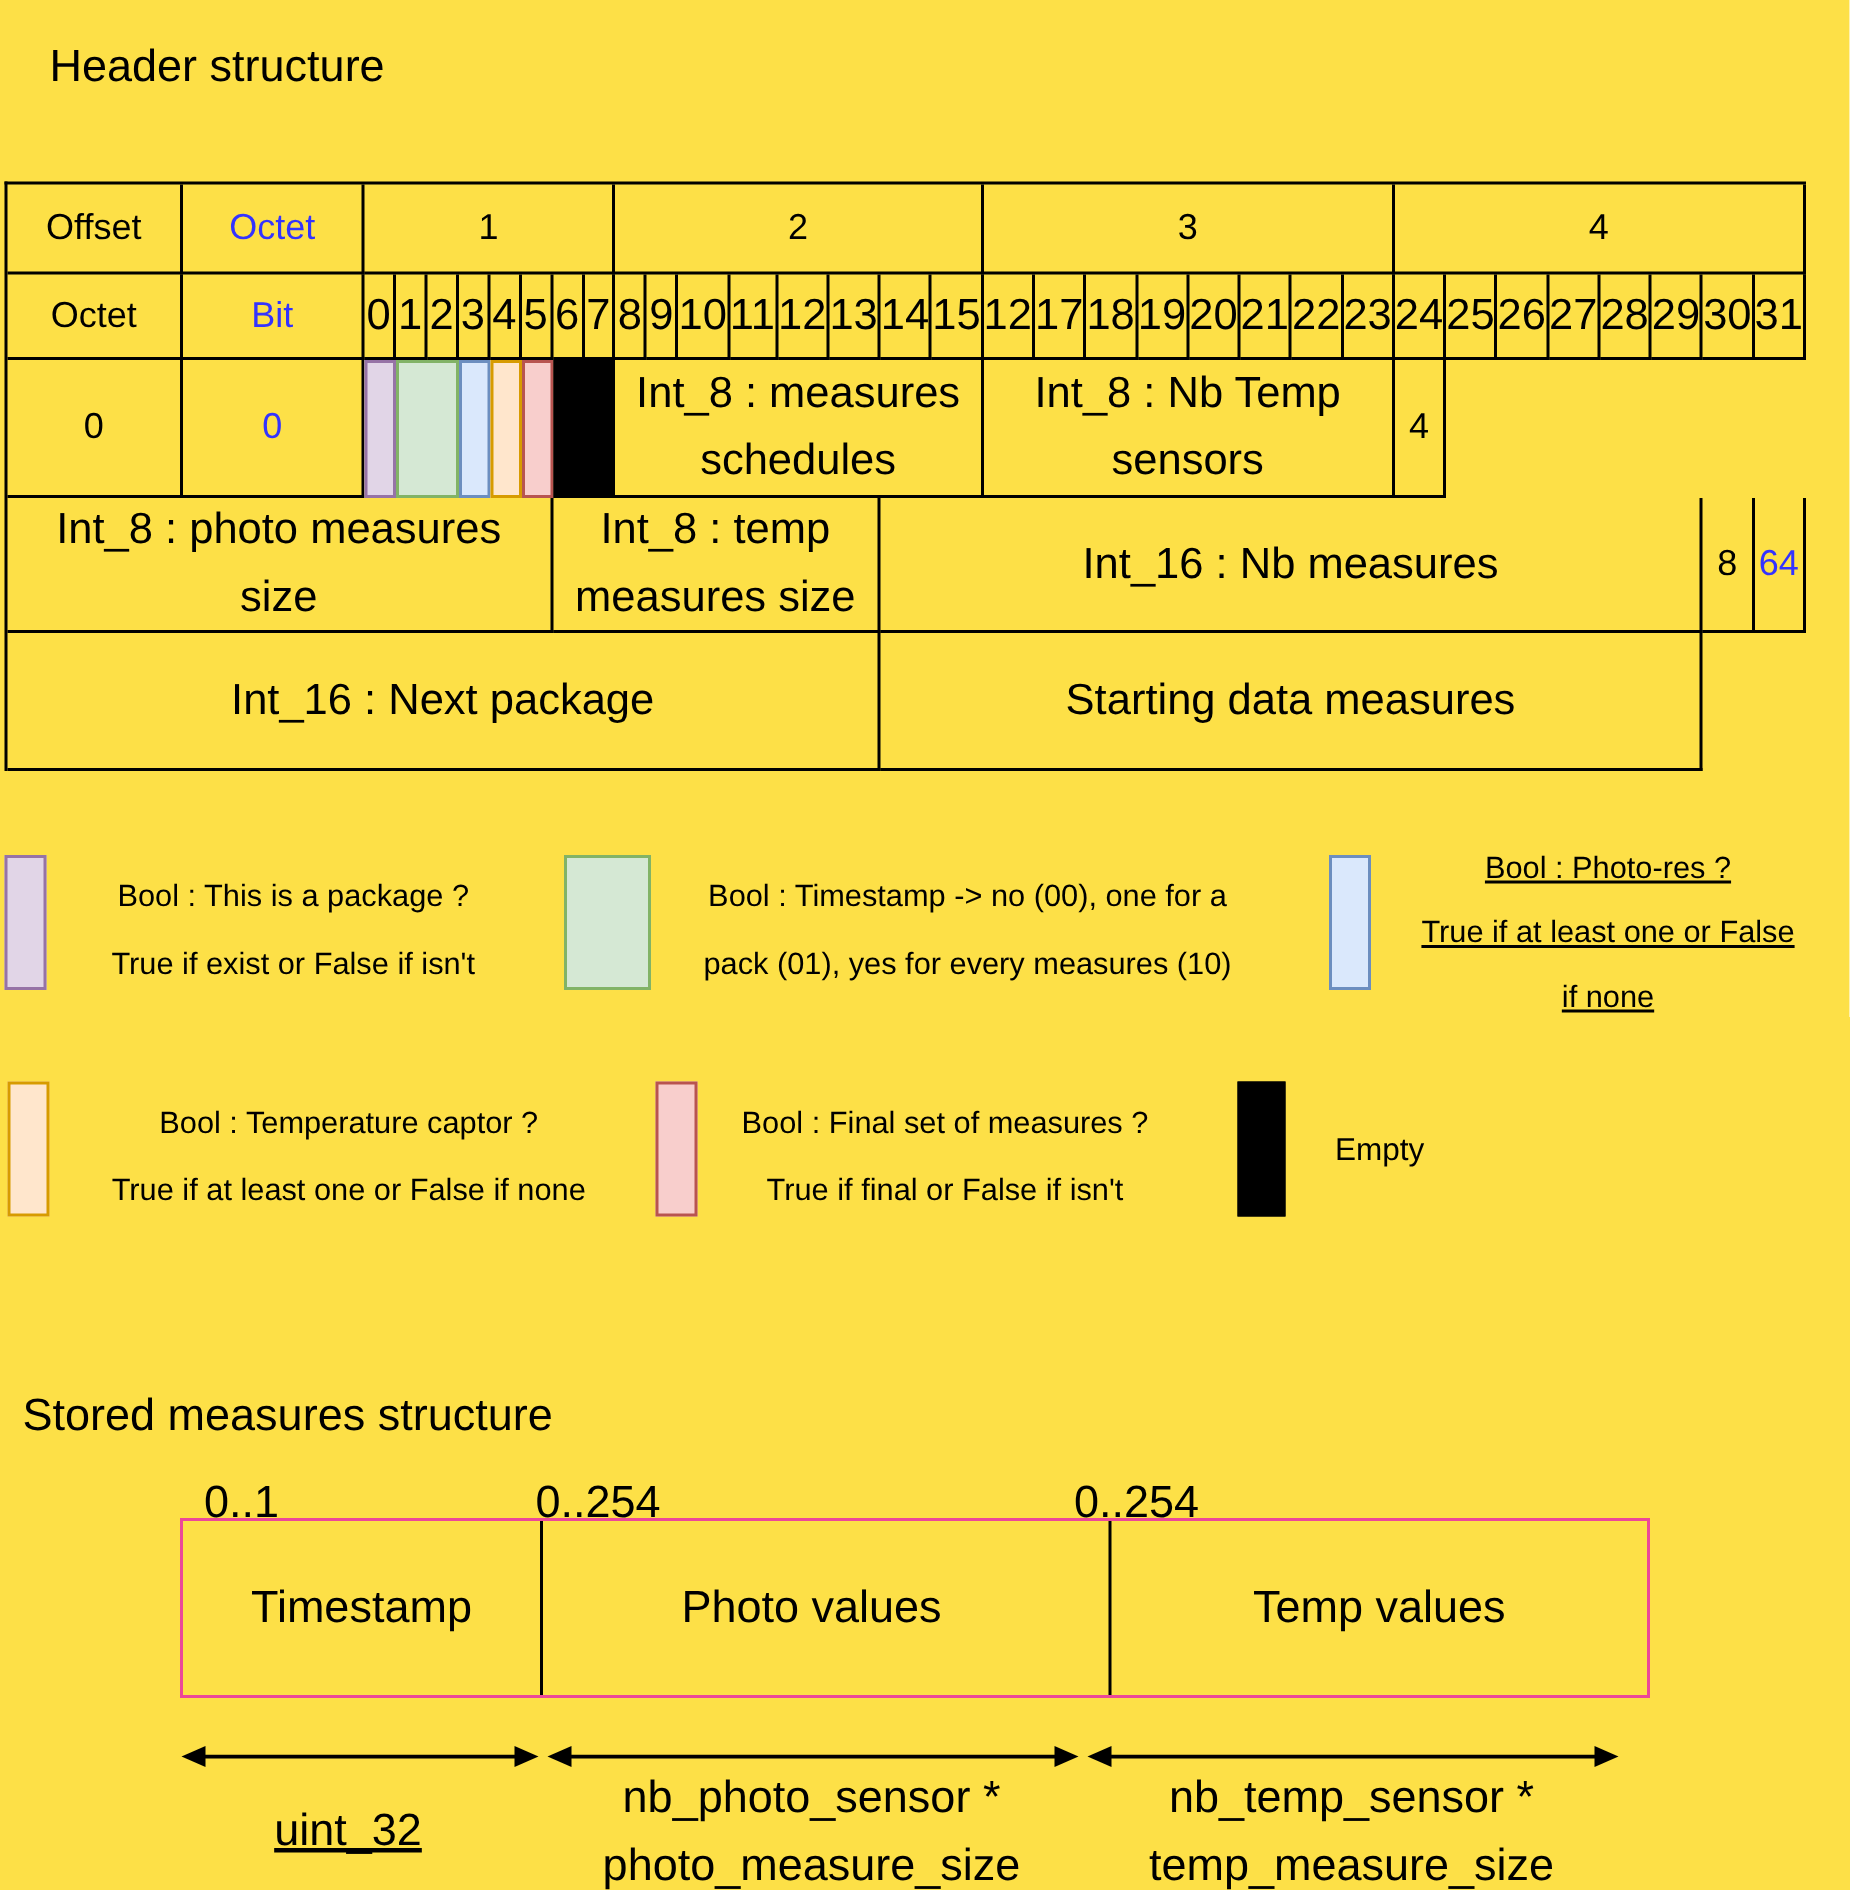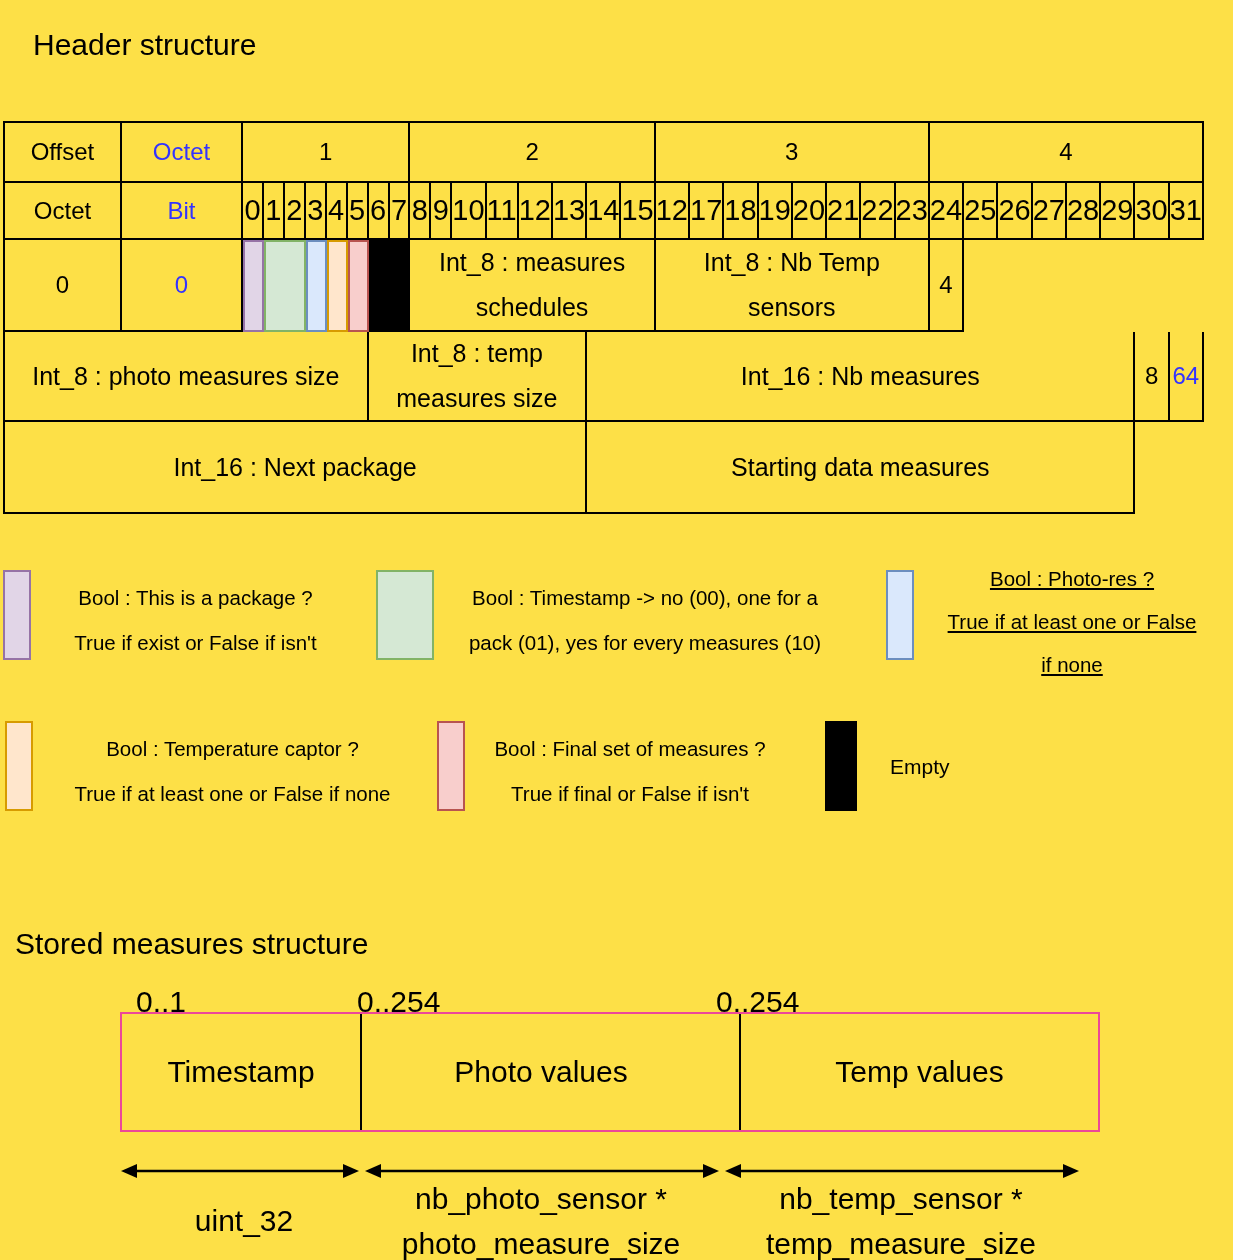--- a/index.html
+++ b/index.html
@@ -19,21 +19,21 @@
     grid-template-rows:60px 57px 92px 90px 92px;
     border-top:2px solid #000; border-left:2px solid #000;
     box-sizing:border-box;
   }
   .cell {
     border-right:2px solid #000; border-bottom:2px solid #000;
     display:flex; align-items:center; justify-content:center;
     box-sizing:border-box; text-align:center;
   }
   .hdr { font-size:24px; }
-  .field { font-size:25px; line-height:45px; padding:0 6px; }
+  .field { font-size:29px; line-height:45px; padding:0 6px; }
   .span2 { grid-column:span 2; }
   .span8 { grid-column:span 8; }
   .span16 { grid-column:span 16; }
   .bitcell { overflow:visible; }
   .bitcell span { position:relative; z-index:5; font-size:29px; white-space:nowrap; }
   .flag { border:2px solid #000; }
 
   
   .swatch { position:absolute; border:2px solid #000; box-sizing:border-box; }
   .legtext { position:absolute; font-size:20.5px; line-height:45px; text-align:center; }
@@ -243,21 +243,21 @@
     <line x1="12" y1="9" x2="344" y2="9" stroke="#000" stroke-width="2.5"></line>
     <polygon points="1,9 17,2 17,16" fill="#000"></polygon>
     <polygon points="355,9 339,2 339,16" fill="#000"></polygon>
   </svg>
   <svg class="arrow" style="left:724px; top:1162px;" width="356" height="18" viewBox="0 0 356 18">
     <line x1="12" y1="9" x2="344" y2="9" stroke="#000" stroke-width="2.5"></line>
     <polygon points="1,9 17,2 17,16" fill="#000"></polygon>
     <polygon points="355,9 339,2 339,16" fill="#000"></polygon>
   </svg>
 
-  <div class="sizelabel" style="left:124px; top:1198px; width:240px;">
+  <div class="sizelabel" style="left:112px; top:1198px; width:240px;text-decoration:underline;">
     <div>uint_32</div>
   </div>
   <div class="sizelabel" style="left:362px; top:1176px; width:358px;">
     <div>nb_photo_sensor *</div>
     <div>photo_measure_size</div>
   </div>
   <div class="sizelabel" style="left:722px; top:1176px; width:358px;">
     <div>nb_temp_sensor *</div>
     <div>temp_measure_size</div>
   </div>

